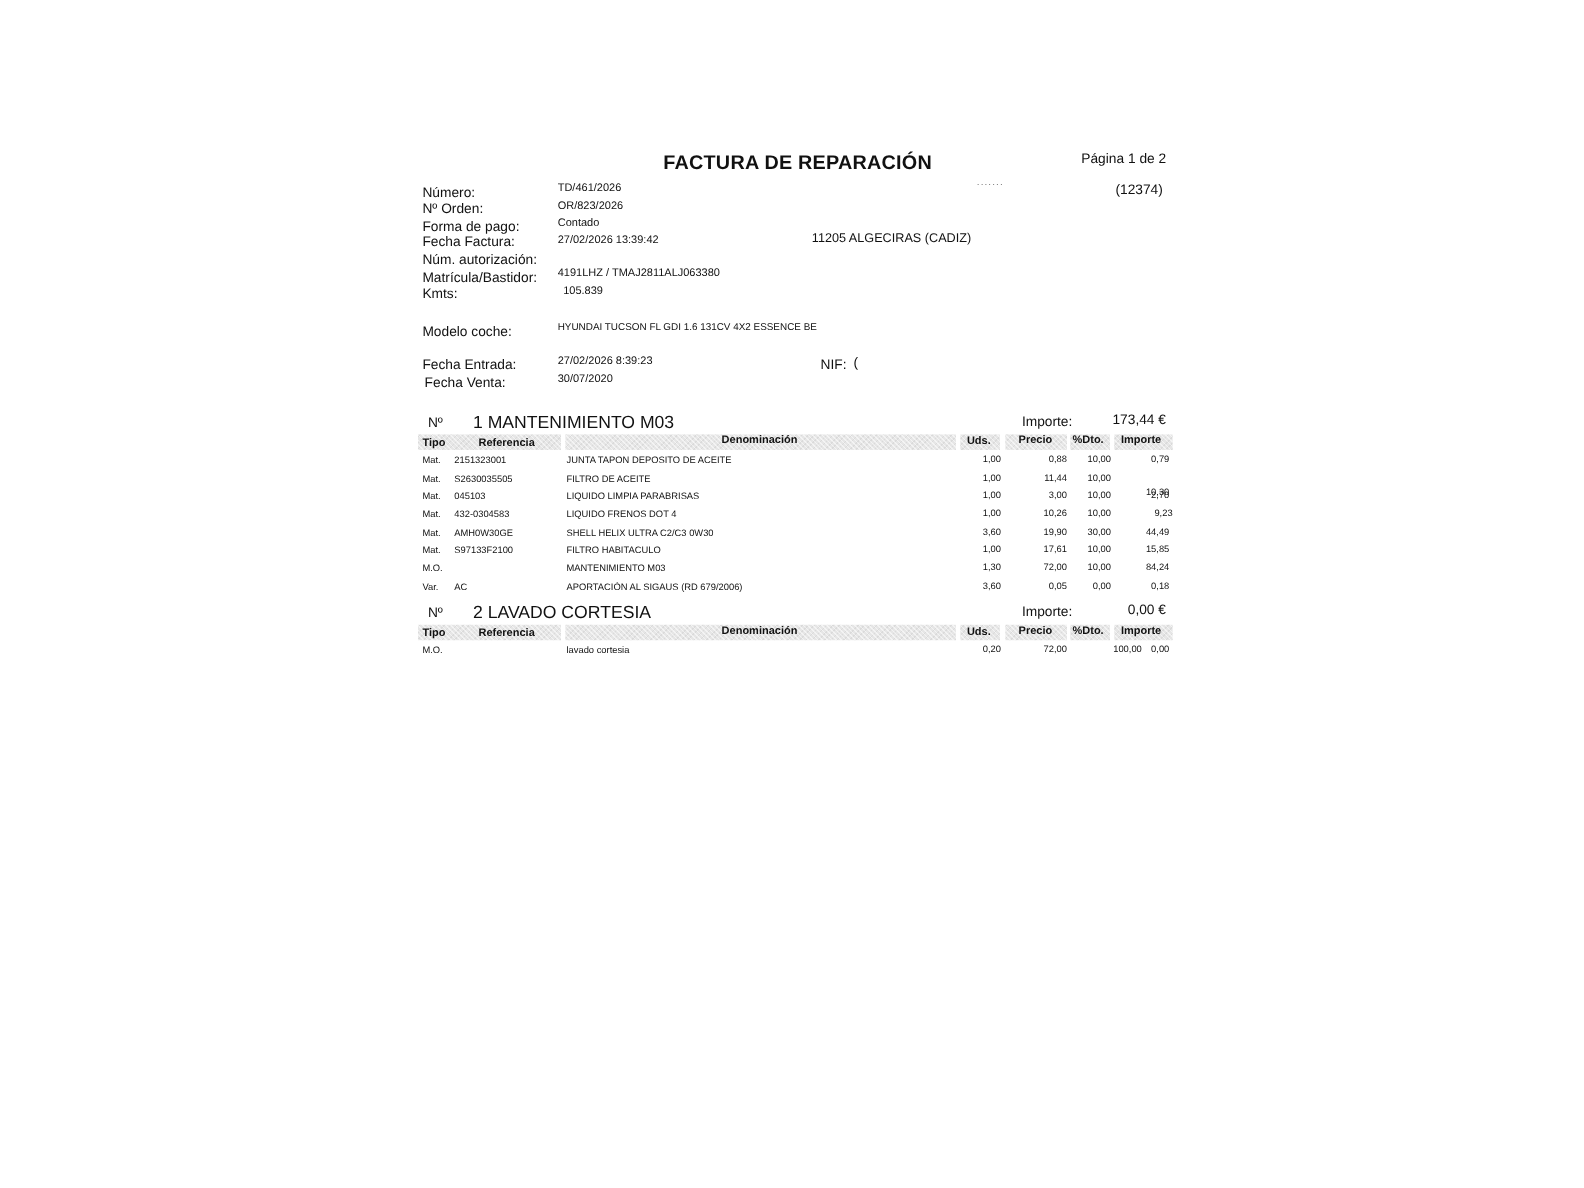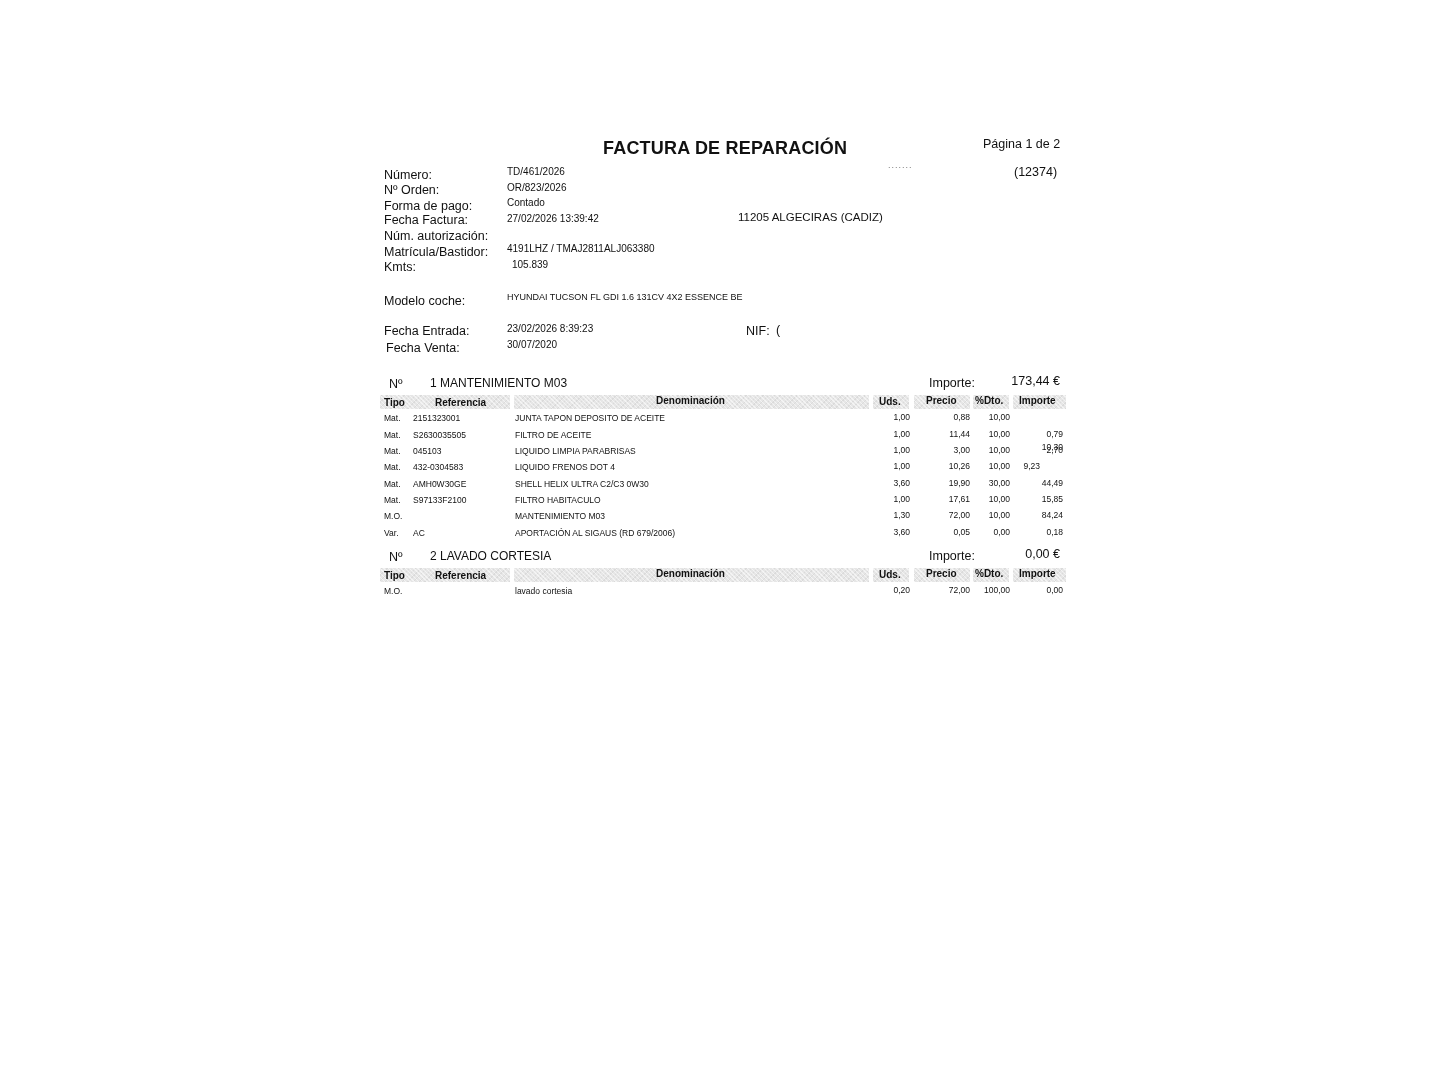--- a/index.html
+++ b/index.html
@@ -6,21 +6,21 @@
     body { width: 1440px; height: 1080px; position: relative; overflow: hidden;
            font-family: "Liberation Sans", sans-serif; color: #111; }
     .abs { position: absolute; white-space: nowrap; }
     .title { font-size: 18px; font-weight: bold; letter-spacing: 0.2px; }
     .pg { font-size: 12.5px; }
     .lbl { font-size: 12.5px; }
     .val { font-size: 10px; }
     .small { font-size: 9px; }
     .dots { font-size: 9px; color: #777; letter-spacing: 1px; }
     .sec-no { font-size: 12.5px; }
-    .sec-title { font-size: 12px; }
+    .sec-title { font-size: 16px; }
     .hdr-bar { position: absolute; height: 14px; background: #e6e6e6;
                background-image: repeating-linear-gradient(45deg, rgba(255,255,255,0.55) 0 1px, transparent 1px 3px),
                                  repeating-linear-gradient(-45deg, rgba(200,200,200,0.4) 0 1px, transparent 1px 4px); }
     .hdr-txt { position: absolute; font-size: 10px; font-weight: bold; line-height: 14px; }
     .cell { position: absolute; font-size: 8.5px; line-height: 12px; white-space: nowrap; }
     .r { text-align: right; }
   </style>
 </head>
 <body>
 
@@ -41,21 +41,21 @@
 <div class="abs lbl" style="left:384px; top:229px;">Núm. autorización:</div>
 <div class="abs lbl" style="left:384px; top:245px;">Matrícula/Bastidor:</div>
 <div class="abs val" style="left:507px; top:243px;">4191LHZ / TMAJ2811ALJ063380</div>
 <div class="abs lbl" style="left:384px; top:260px;">Kmts:</div>
 <div class="abs val" style="left:512px; top:259px;">105.839</div>
 
 <div class="abs lbl" style="left:384px; top:294px;">Modelo coche:</div>
 <div class="abs small" style="left:507px; top:292px;">HYUNDAI TUCSON FL GDI 1.6 131CV 4X2 ESSENCE BE</div>
 
 <div class="abs lbl" style="left:384px; top:324px;">Fecha Entrada:</div>
-<div class="abs val" style="left:507px; top:323px;">23/02/2026   8:39:23</div>
+<div class="abs val" style="left:507px; top:323px;">27/02/2026   8:39:23</div>
 <div class="abs lbl" style="left:746px; top:324px;">NIF:</div>
 <div class="abs lbl" style="left:776px; top:323px;">(</div>
 <div class="abs lbl" style="left:386px; top:341px;">Fecha Venta:</div>
 <div class="abs val" style="left:507px; top:339px;">30/07/2020</div>
 
 <div>
   <div class="abs sec-no" style="left:389px; top:377px;">Nº</div>
   <div class="abs sec-title" style="left:430px; top:376px;">1 MANTENIMIENTO M03</div>
   <div class="abs lbl" style="left:929px; top:376px;">Importe:</div>
   <div class="abs lbl r" style="left:990px; top:374px; width:70px;">173,44 €</div>
@@ -74,21 +74,21 @@
   <div class="hdr-txt" style="left:975px; top:394px;">%Dto.</div>
   <div class="hdr-txt" style="left:1019px; top:394px;">Importe</div>
 
   <div>
     <div class="cell" style="left:384px; top:412px;">Mat.</div>
     <div class="cell" style="left:413px; top:412px;">2151323001</div>
     <div class="cell" style="left:515px; top:412px;">JUNTA TAPON DEPOSITO DE ACEITE</div>
     <div class="cell r" style="left:870px; top:411px; width:40px;">1,00</div>
     <div class="cell r" style="left:920px; top:411px; width:50px;">0,88</div>
     <div class="cell r" style="left:970px; top:411px; width:40px;">10,00</div>
-    <div class="cell r" style="left:1013px; top:428px; width:50px;">0,79</div>
+    <div class="cell r" style="left:1013px; top:411px; width:50px;">0,79</div>
   </div>
   <div>
     <div class="cell" style="left:384px; top:429px;">Mat.</div>
     <div class="cell" style="left:413px; top:429px;">S2630035505</div>
     <div class="cell" style="left:515px; top:429px;">FILTRO DE ACEITE</div>
     <div class="cell r" style="left:870px; top:428px; width:40px;">1,00</div>
     <div class="cell r" style="left:920px; top:428px; width:50px;">11,44</div>
     <div class="cell r" style="left:970px; top:428px; width:40px;">10,00</div>
     <div class="cell r" style="left:1013px; top:441px; width:50px;">10,30</div>
   </div>
@@ -101,21 +101,21 @@
     <div class="cell r" style="left:970px; top:444px; width:40px;">10,00</div>
     <div class="cell r" style="left:1013px; top:444px; width:50px;">2,70</div>
   </div>
   <div>
     <div class="cell" style="left:384px; top:461px;">Mat.</div>
     <div class="cell" style="left:413px; top:461px;">432-0304583</div>
     <div class="cell" style="left:515px; top:461px;">LIQUIDO FRENOS DOT 4</div>
     <div class="cell r" style="left:870px; top:460px; width:40px;">1,00</div>
     <div class="cell r" style="left:920px; top:460px; width:50px;">10,26</div>
     <div class="cell r" style="left:970px; top:460px; width:40px;">10,00</div>
-    <div class="cell r" style="left:990px; top:460px; width:50px;">9,23</div>
+    <div class="cell r" style="left:1016px; top:460px; width:50px;">9,23</div>
   </div>
   <div>
     <div class="cell" style="left:384px; top:478px;">Mat.</div>
     <div class="cell" style="left:413px; top:478px;">AMH0W30GE</div>
     <div class="cell" style="left:515px; top:478px;">SHELL HELIX ULTRA C2/C3 0W30</div>
     <div class="cell r" style="left:870px; top:477px; width:40px;">3,60</div>
     <div class="cell r" style="left:920px; top:477px; width:50px;">19,90</div>
     <div class="cell r" style="left:970px; top:477px; width:40px;">30,00</div>
     <div class="cell r" style="left:1013px; top:477px; width:50px;">44,49</div>
   </div>
@@ -167,16 +167,16 @@
   <div class="hdr-txt" style="left:926px; top:567px;">Precio</div>
   <div class="hdr-txt" style="left:975px; top:567px;">%Dto.</div>
   <div class="hdr-txt" style="left:1019px; top:567px;">Importe</div>
 
   <div>
     <div class="cell" style="left:384px; top:585px;">M.O.</div>
     <div class="cell" style="left:413px; top:585px;"></div>
     <div class="cell" style="left:515px; top:585px;">lavado cortesia</div>
     <div class="cell r" style="left:870px; top:584px; width:40px;">0,20</div>
     <div class="cell r" style="left:920px; top:584px; width:50px;">72,00</div>
-    <div class="cell r" style="left:970px; top:584px; width:40px;">100,00</div>
+    <div class="cell r" style="left:970px; top:584px; width:40px;padding-left:28px;">100,00</div>
     <div class="cell r" style="left:1013px; top:584px; width:50px;">0,00</div>
   </div>
 </div>
 
 </body></html>

